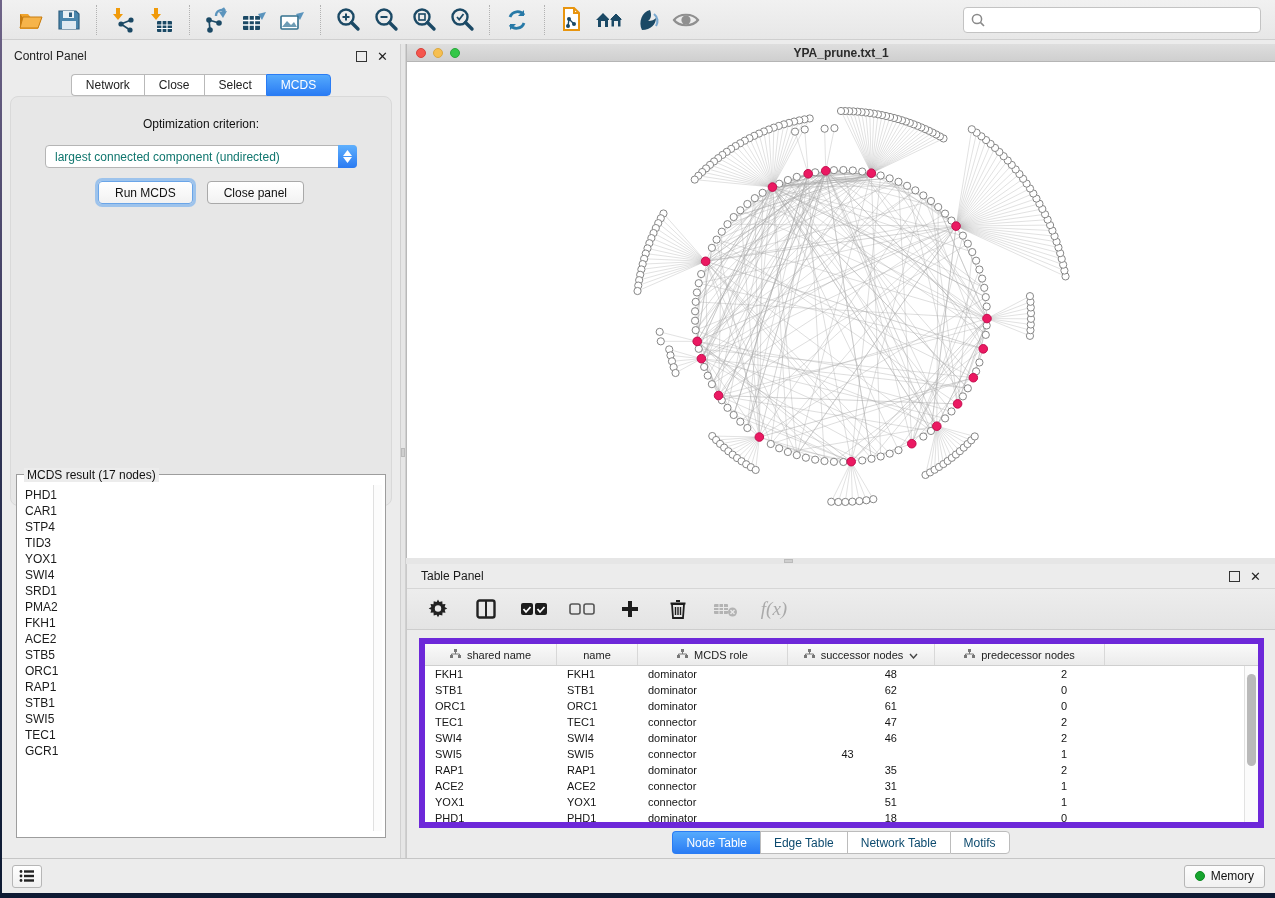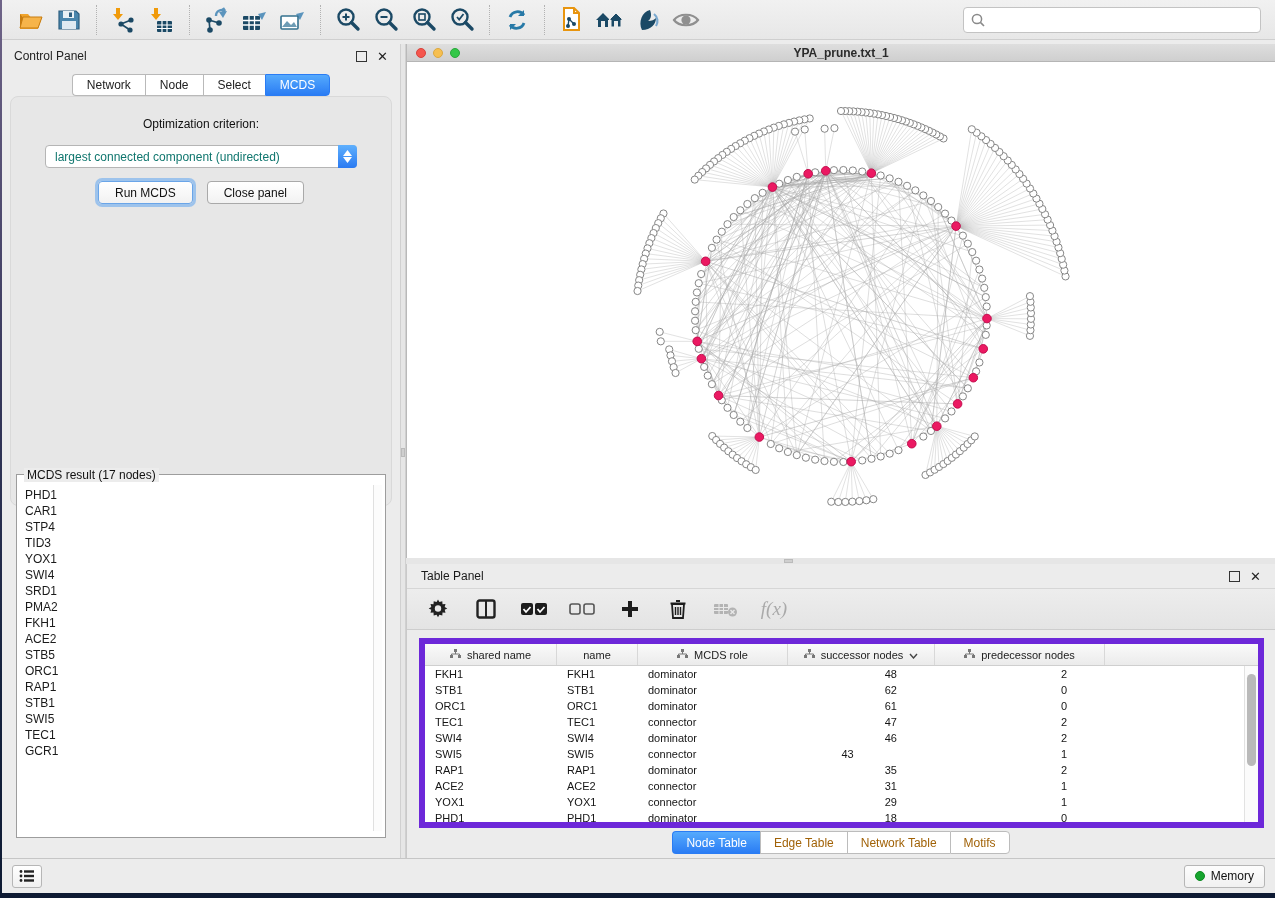--- a/index.html
+++ b/index.html
@@ -93,21 +93,21 @@
     font-size:11px; color:#222; position:relative; }
   .grid-body { position:absolute; left:0; top:22px; right:14px; bottom:0; overflow:hidden; }
   .grow { display:flex; height:16px; align-items:center; font-size:11px; color:#151515; }
   .gc { padding:0 10px; overflow:hidden; white-space:nowrap; }
   .gc.num { text-align:right; }
   .grid-vscroll { position:absolute; right:0; top:22px; width:14px; bottom:0; background:#fbfbfb; border-left:1px solid #e2e2e2; }
   .grid-vscroll .thumb { position:absolute; left:2px; top:8px; width:9px; height:92px; background:#b9b9b9; border-radius:5px; }
 
   .tp-tabs { position:absolute; left:0; bottom:4px; width:100%; display:flex; justify-content:center; }
   .tp-tab { height:23px; padding:0 13px; background:#fff; border:1px solid #bcbcbc; border-right:none;
-    font-size:12px; display:flex; align-items:center; color:#a16207; }
+    font-size:12px; display:flex; align-items:center; color:#0c4a6e; }
   .tp-tab:first-child { border-radius:4px 0 0 4px; }
   .tp-tab:last-child { border-right:1px solid #bcbcbc; border-radius:0 4px 4px 0; }
   .tp-tab.active { background:linear-gradient(180deg,#55aafd,#2a7cf4); color:#fff; border-color:#2a7cf4; }
 
   
   .statusbar { position:absolute; left:0; top:858px; width:100%; height:35px; background:#ececec;
     border-top:1px solid #c6c6c6; display:flex; align-items:center; padding:0 10px; }
   .sb-left-btn { width:30px; height:23px; background:linear-gradient(180deg,#fff,#f0f0f0); border:1px solid #b6b6b6;
     border-radius:3px; display:flex; align-items:center; justify-content:center; }
   .memory-btn { margin-left:auto; height:23px; padding:0 10px; background:linear-gradient(180deg,#fdfdfd,#f1f1f1);
@@ -261,21 +261,21 @@
   <div class="control-panel">
     <div class="cp-titlebar">
       <span class="cp-title">Control Panel</span>
       <span class="win-btns">
         <span class="float-box"></span>
         <span class="close-x">✕</span>
       </span>
     </div>
     <div class="cp-tabs">
       <div class="cp-tab">Network</div>
-      <div class="cp-tab">Node</div>
+      <div class="cp-tab">Close</div>
       <div class="cp-tab">Select</div>
       <div class="cp-tab active">MCDS</div>
     </div>
     <div class="cp-content">
       <div class="opt-label">Optimization criterion:</div>
       <div class="combo">
         <span class="combo-text">largest connected component (undirected)</span>
         <span class="combo-step">
           <svg width="9" height="6" viewBox="0 0 9 6">
               <path d="M4.5 0 L9 6 H0 z" fill="#fff"></path>
@@ -1148,21 +1148,21 @@
             <div class="gc" style="width: 132px;">ACE2</div>
             <div class="gc" style="width: 81px;">ACE2</div>
             <div class="gc" style="width: 150px;">connector</div>
             <div class="gc num" style="width: 147px; text-align: right; padding-right: 38px;">31</div>
             <div class="gc num" style="width: 170px; text-align: right; padding-right: 38px;">1</div>
           </div>
           <div class="grow">
             <div class="gc" style="width: 132px;">YOX1</div>
             <div class="gc" style="width: 81px;">YOX1</div>
             <div class="gc" style="width: 150px;">connector</div>
-            <div class="gc num" style="width: 147px; text-align: right; padding-right: 38px;">29</div>
+            <div class="gc num" style="width: 147px; text-align: right; padding-right: 38px;">51</div>
             <div class="gc num" style="width: 170px; text-align: right; padding-right: 38px;">1</div>
           </div>
           <div class="grow">
             <div class="gc" style="width: 132px;">PHD1</div>
             <div class="gc" style="width: 81px;">PHD1</div>
             <div class="gc" style="width: 150px;">dominator</div>
             <div class="gc num" style="width: 147px; text-align: right; padding-right: 38px;">18</div>
             <div class="gc num" style="width: 170px; text-align: right; padding-right: 38px;">0</div>
           </div>
         </div>

